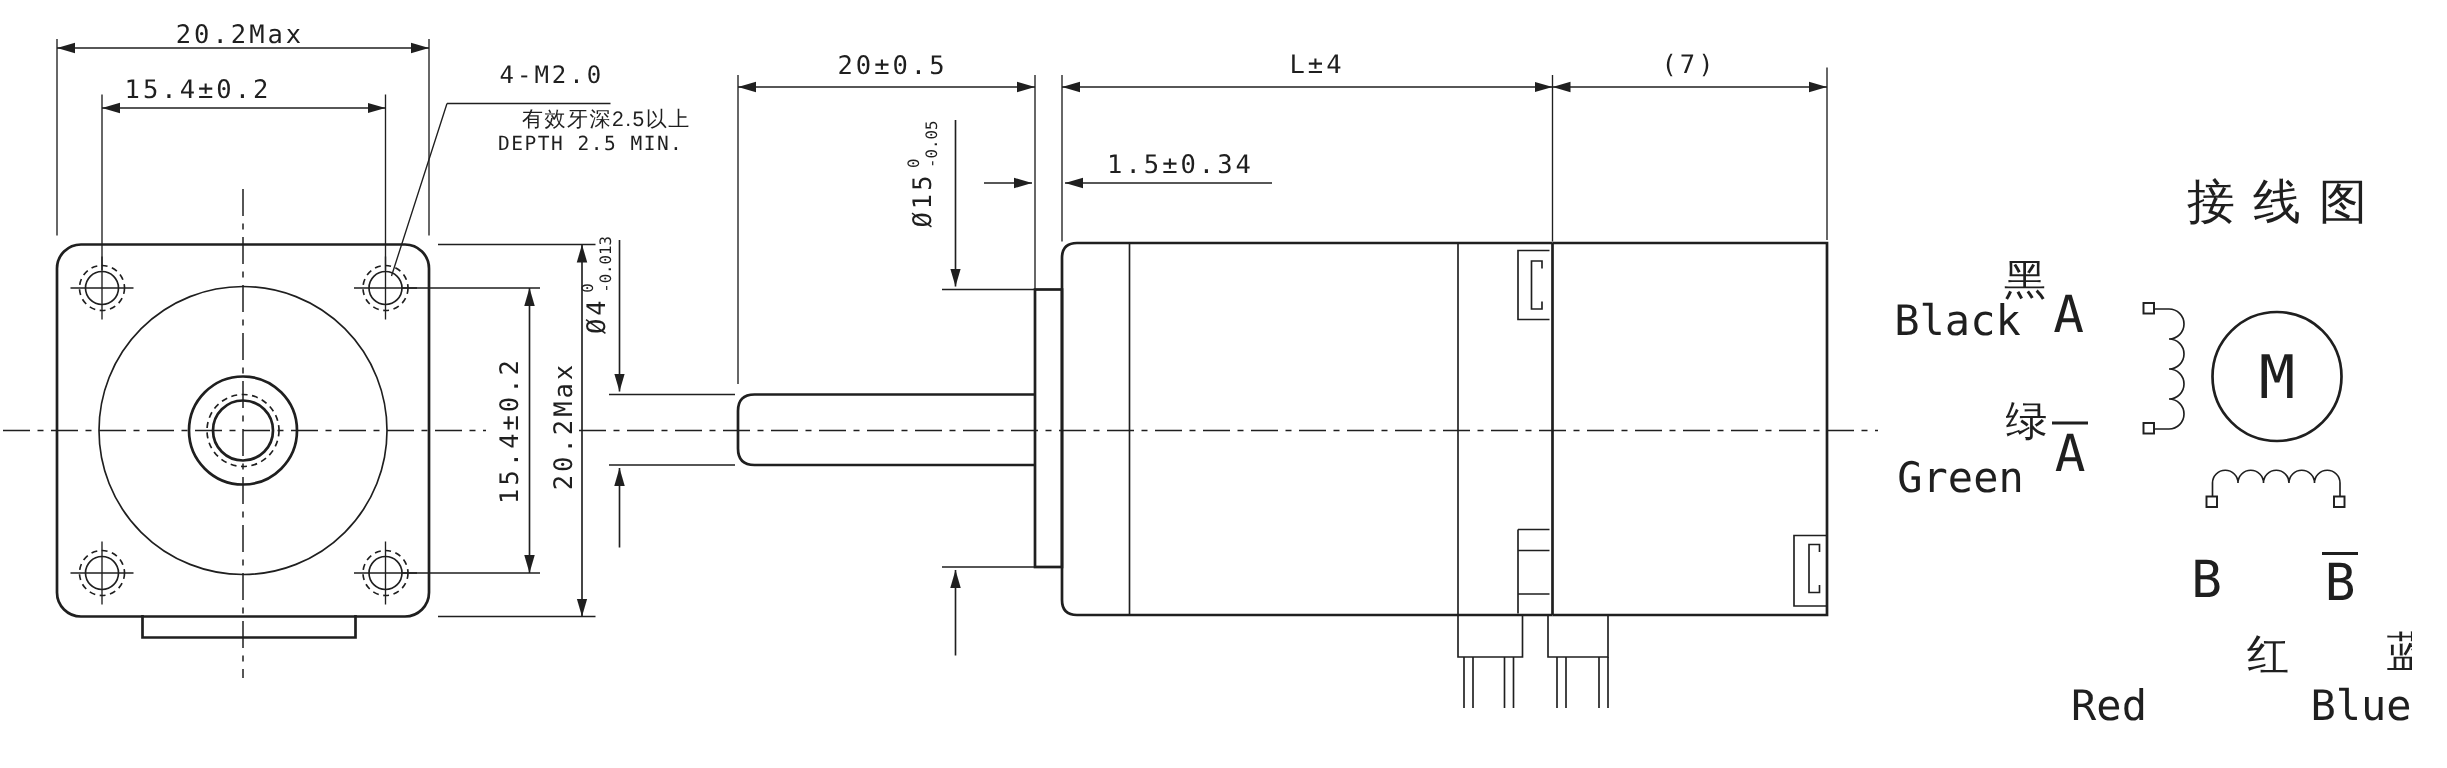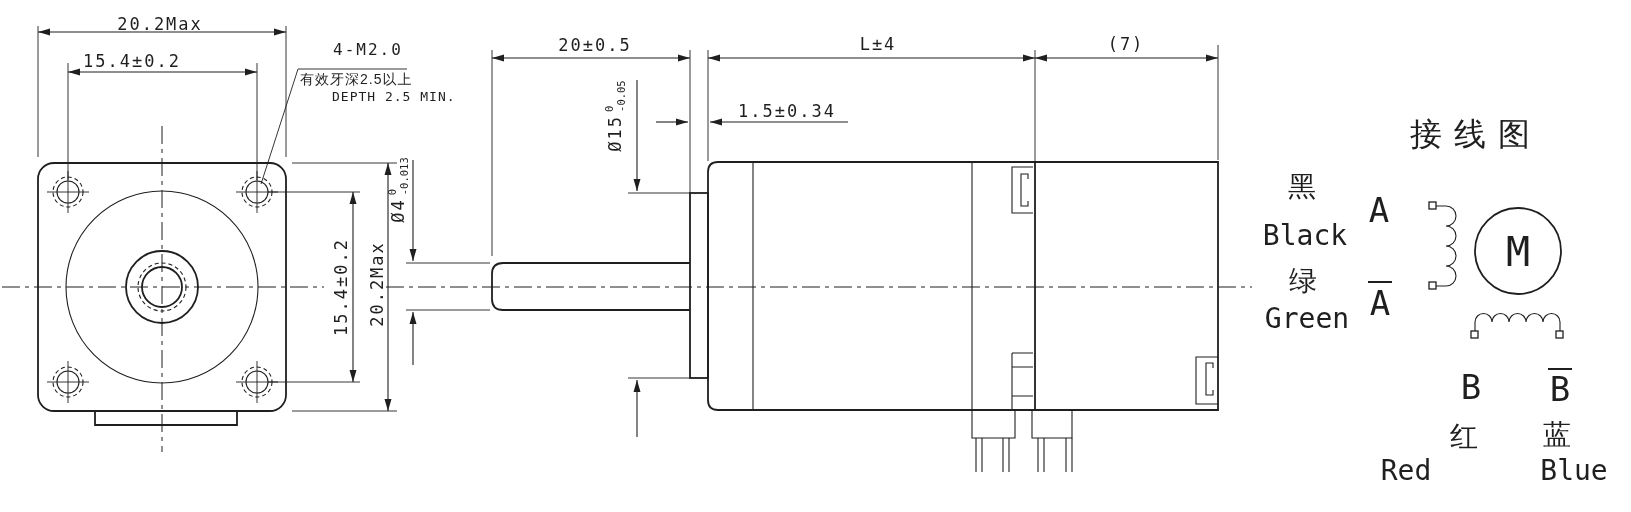--- a/index.html
+++ b/index.html
@@ -12,21 +12,21 @@
   .dimln{stroke:var(--ink,#1f1f1f);stroke-width:1.1;fill:none;}
   .cl{stroke:var(--ink,#1f1f1f);stroke-width:1;fill:none;stroke-dasharray:18 5 4 5;}
   .dashed{stroke-dasharray:4 3;stroke-width:1.1;}
   .term{fill:#fff;stroke:var(--ink,#1f1f1f);stroke-width:1.3;}
   #arrow path{fill:var(--ink,#1f1f1f);stroke:none;}
   .t{position:absolute;white-space:nowrap;line-height:1;color:var(--ink,#1f1f1f);}
   .cc{transform:translate(-50%,-50%);}
   .rot{transform:translate(-50%,-50%) rotate(-90deg);}
   .dimtxt{font-size:17px;letter-spacing:2px;}
   .dimsm{font-size:16px;letter-spacing:2px;margin-left:17px;}
-  .cjk{font-family:"Liberation Sans",sans-serif;}
+  .cjk{font-family:"Liberation Sans",sans-serif;margin-left:48px;}
   .callout2{font-size:14px;letter-spacing:1px;}
   .callout3{font-size:13px;letter-spacing:1px;margin-left:22px;}
   .lead-cn{font-size:28px;}
   .lead-en{font-size:28px;letter-spacing:0;}
   .termltr{font-size:34px;}
   .wiretitle{font-size:32px;letter-spacing:12px;}
   .motorm{font-size:40px;}
   .tol{display:inline-flex;flex-direction:column;font-size:10.5px;line-height:1.1;
        letter-spacing:0;vertical-align:middle;margin-left:3px;text-align:left;}
   .bar{position:absolute;height:0;border-top:2.5px solid var(--ink,#1f1f1f);width:24px;}
@@ -133,21 +133,21 @@
   </div>
   <div class="t rot dimtxt" style="left:399px;top:190px">
     <span>Ø4</span><span class="tol">
         <span>0</span>
         <span>-0.013</span>
       </span>
   </div>
 
   <div class="t cc cjk wiretitle" style="left:1476px;top:134px">接线图</div>
   <div class="t cc cjk lead-cn" style="left:1302px;top:187px">黑</div>
-  <div class="t cc lead-en" style="left:1305px;top:236px">Black</div>
+  <div class="t cc lead-en" style="left:1305px;top:214px">Black</div>
   <div class="t cc termltr" style="left:1379px;top:210px">A</div>
   <div class="t cc cjk lead-cn" style="left:1303px;top:281px">绿</div>
   <div class="t cc termltr" style="left:1380px;top:303px">A</div>
   <div class="bar" style="left:1368px;top:281px"></div>
   <div class="t cc lead-en" style="left:1307px;top:319px">Green</div>
   <div class="t cc termltr" style="left:1471px;top:387px">B</div>
   <div class="t cc termltr" style="left:1560px;top:389px">B</div>
   <div class="bar" style="left:1548px;top:368px"></div>
   <div class="t cc cjk lead-cn" style="left:1464px;top:437px">红</div>
   <div class="t cc lead-en" style="left:1406px;top:471px">Red</div>

